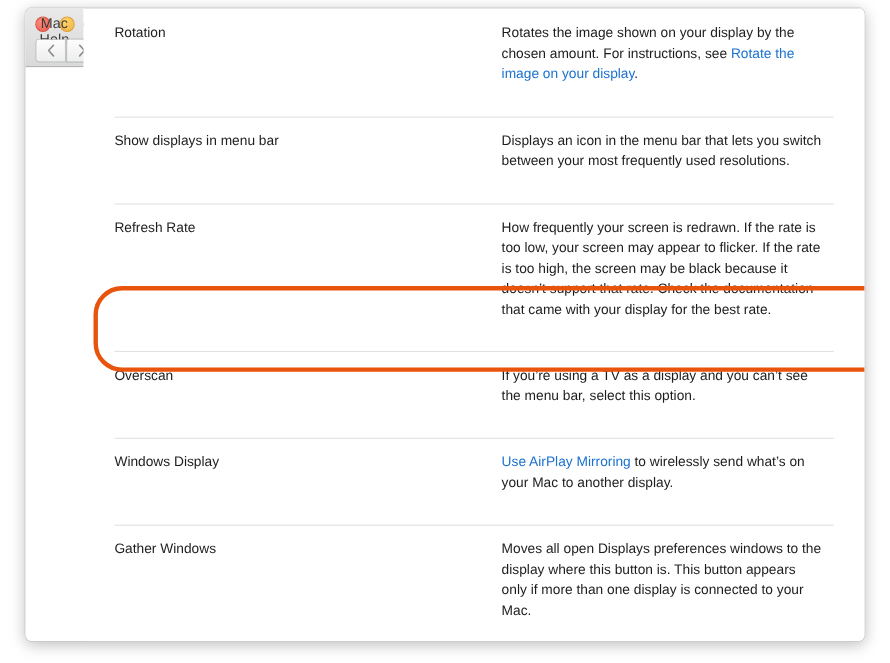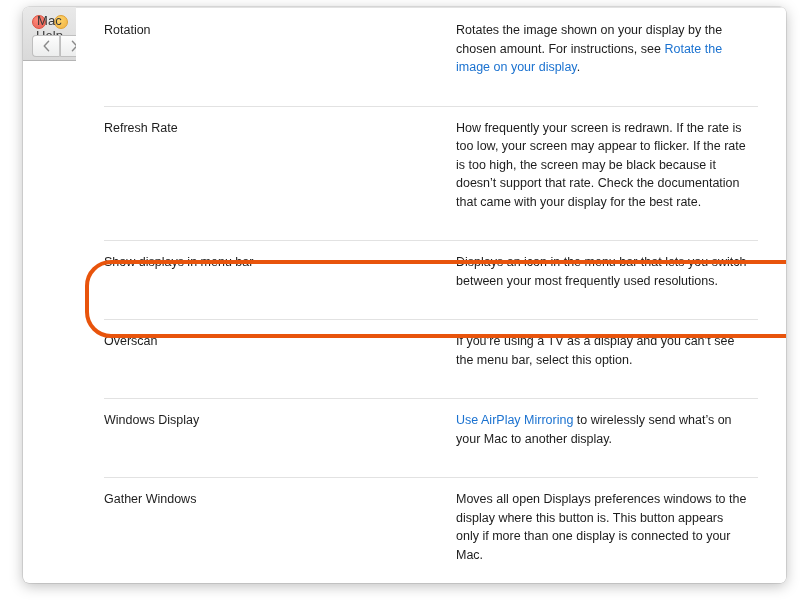--- a/index.html
+++ b/index.html
@@ -254,28 +254,28 @@
       </div>
     </div>
 
     <div class="content">
       <div class="content-topline"></div>
       <div class="rows" id="rows-container">
           <div class="row" id="row-0">
             <div class="label">Rotation</div>
             <div class="desc"><span>Rotates the image shown on your display by the chosen amount. For instructions, see </span><a class="link" href="#">Rotate the image on your display</a><span>.</span></div>
           </div>
+          <div class="row" id="row-2">
+            <div class="label">Show displays in menu bar</div>
+            <div class="desc"><span>Displays an icon in the menu bar that lets you switch between your most frequently used resolutions.</span></div>
+          </div>
           <div class="row" id="row-1">
             <div class="label">Refresh Rate</div>
             <div class="desc"><span>How frequently your screen is redrawn. If the rate is too low, your screen may appear to flicker. If the rate is too high, the screen may be black because it doesn’t support that rate. Check the documentation that came with your display for the best rate.</span></div>
           </div>
-          <div class="row" id="row-2">
-            <div class="label">Show displays in menu bar</div>
-            <div class="desc"><span>Displays an icon in the menu bar that lets you switch between your most frequently used resolutions.</span></div>
-          </div>
           <div class="row highlight" id="row-3">
             <div class="label">Overscan</div>
             <div class="desc"><span>If you’re using a TV as a display and you can’t see the menu bar, select this option.</span></div>
           </div>
           <div class="row" id="row-4">
             <div class="label">Windows Display</div>
             <div class="desc"><a class="link" href="#">Use AirPlay Mirroring</a><span> to wirelessly send what’s on your Mac to another display.</span></div>
           </div>
           <div class="row" id="row-6">
             <div class="label">Gather Windows</div>

